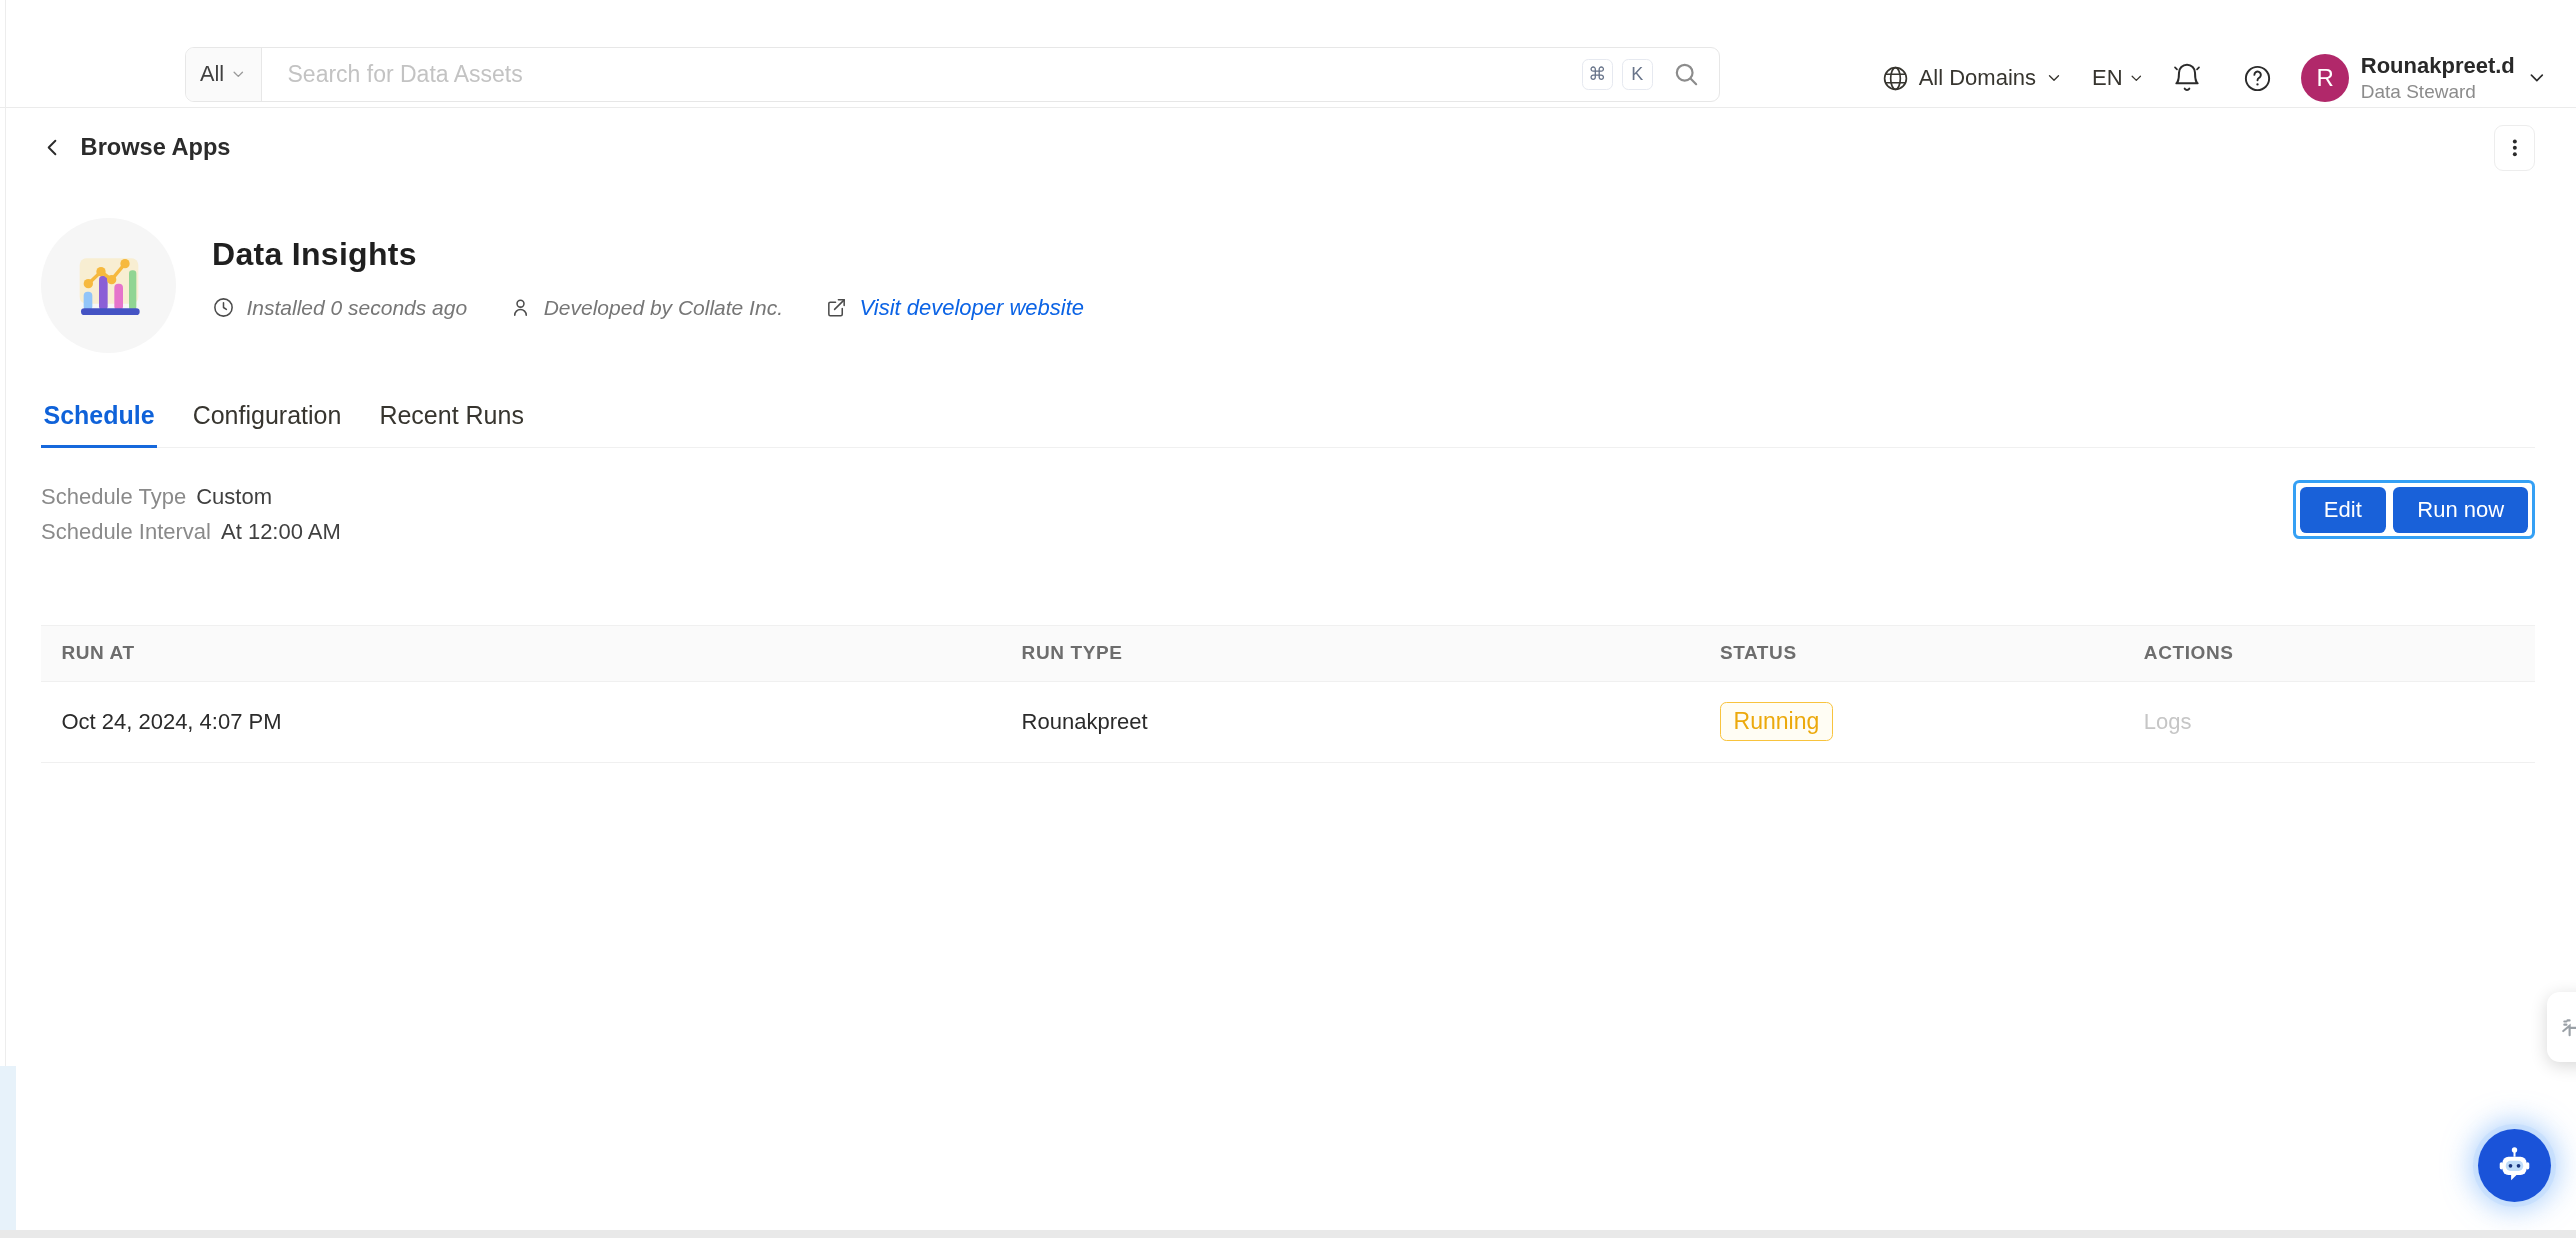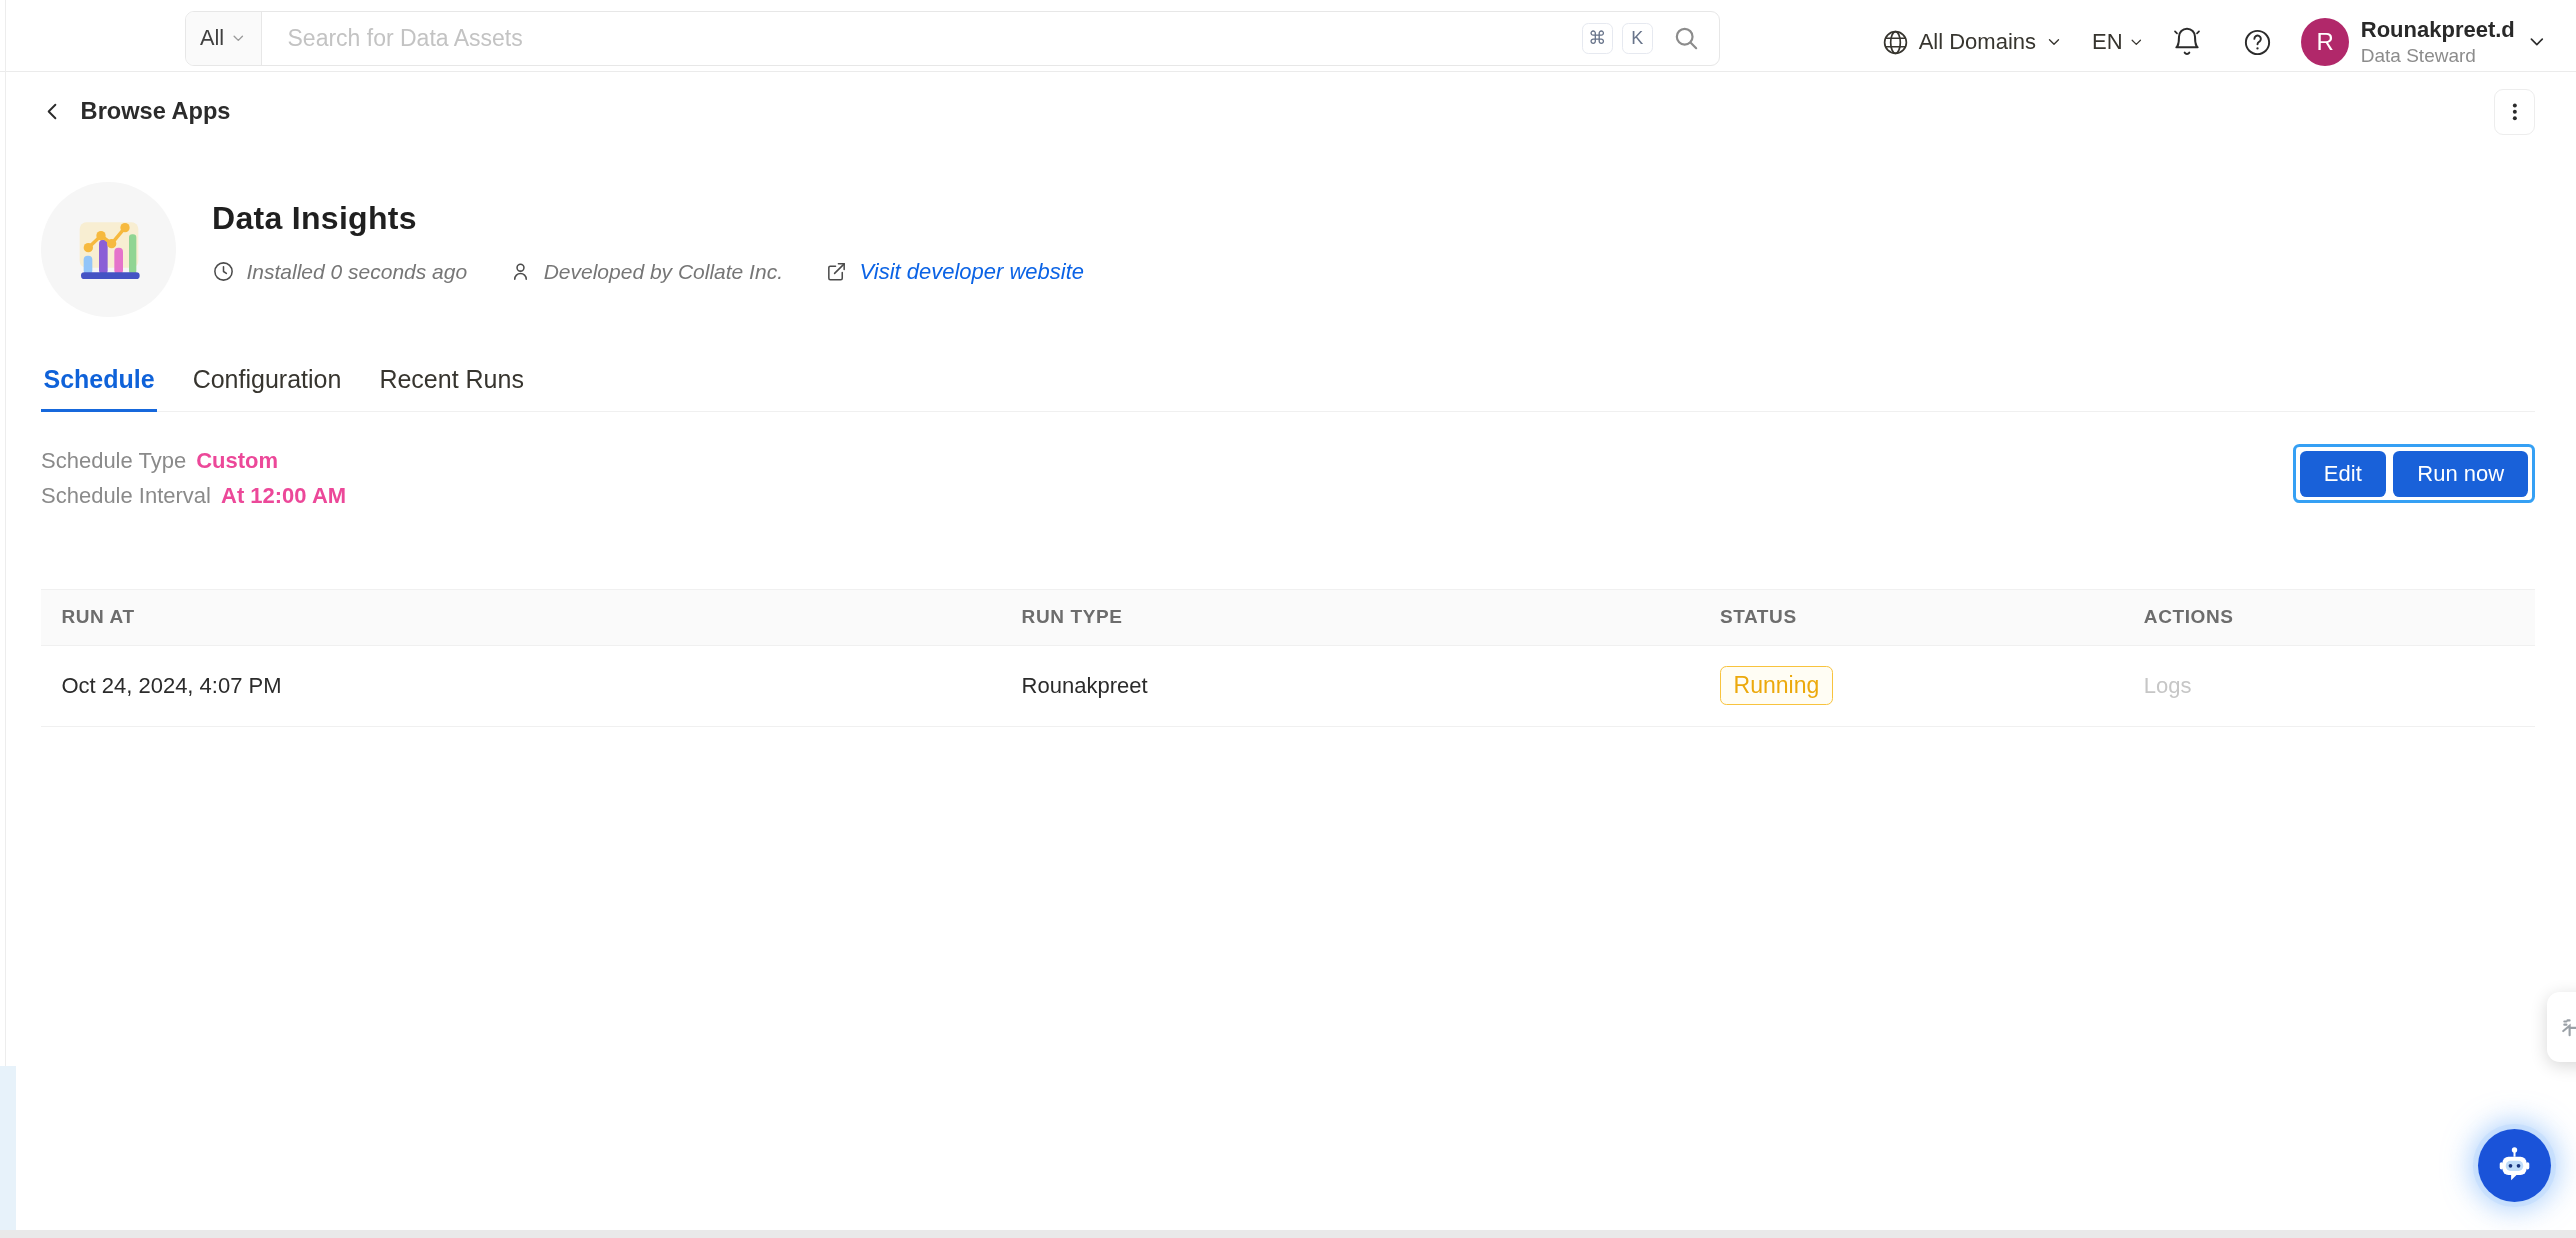--- a/index.html
+++ b/index.html
@@ -9,20 +9,21 @@
     background: #ffffff;
     color: #292929;
     overflow: hidden;
   }
   .screen { position: relative; width: 2576px; height: 1238px; background: #fff; overflow: hidden; }
 
   
   .navbar {
     position: relative; height: 72px; background: #fff;
     border-bottom: 1.3px solid #ebebeb;
+    margin-top: 36px;
   }
   .searchbar {
     position: absolute; left: 185px; top: 10.8px; width: 1535px; height: 55px;
     border: 1.3px solid #e7e7e7; border-radius: 9px; background: #fff;
     display: flex; align-items: center; overflow: hidden;
   }
   .search-all {
     height: 100%; width: 76px; background: #fafafa; border-right: 1.3px solid #e7e7e7;
     display: flex; align-items: center; justify-content: center; gap: 6.4px;
     font-size: 21.7px; color: #404040; cursor: pointer; flex: none;
@@ -85,21 +86,21 @@
   .tabs { margin-top: 39px; display: flex; gap: 33px; border-bottom: 1.3px solid #f0f0f0; }
   .tab {
     font-size: 25px; padding: 9px 2.5px 15.3px 2.5px; color: #37352f; font-weight: 500;
     cursor: pointer; border-bottom: 3.8px solid transparent; margin-bottom: -1.3px;
   }
   .tab.active { color: #0f62d9; font-weight: 700; border-bottom-color: #1668dc; }
 
   .schedule-row { margin-top: 36px; display: flex; justify-content: space-between; align-items: flex-start; }
   .schedule-line { display: flex; align-items: baseline; gap: 10px; margin-bottom: 9px; }
   .schedule-label { font-size: 22px; color: #8a8a8a; }
-  .schedule-value { font-size: 22px; color: #ec4899; font-weight: 700; }
+  .schedule-value { font-size: 22px; color: #404040; font-weight: 400; }
   .btn-group {
     display: flex; gap: 7.6px; padding: 3.8px; border: 3.2px solid #35a0f4; border-radius: 6.4px;
     background: #fff; margin-top: -3.8px;
   }
   .btn {
     height: 46px; border: none; border-radius: 6.4px; background: #1961d9; color: #fff;
     font-size: 22px; padding: 0 24px; cursor: pointer; font-family: "Liberation Sans", sans-serif;
   }
 
   .runs-table { margin-top: 71px; width: 100%; border-collapse: collapse; }

